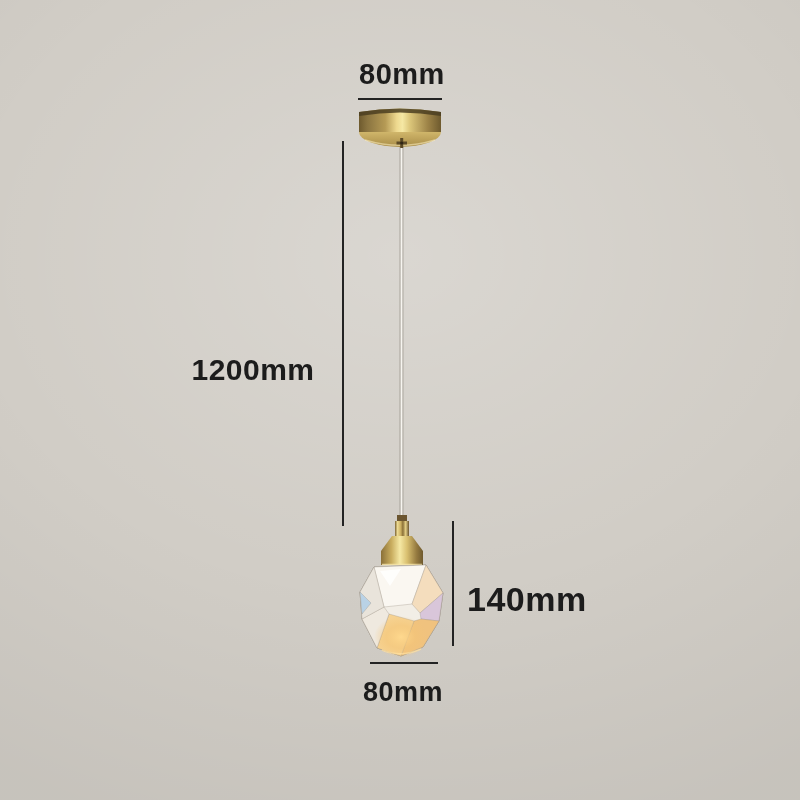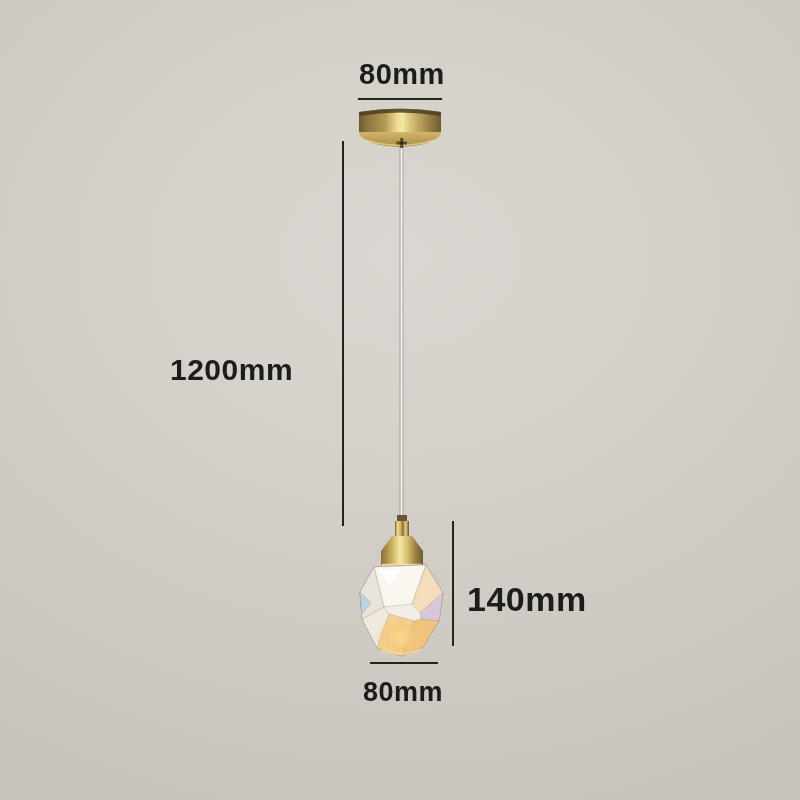--- a/index.html
+++ b/index.html
@@ -19,21 +19,21 @@
   }
   .dim-label {
     position: absolute;
     color: var(--dimension-text, #1c1c1c);
     font-weight: 700;
     line-height: 1;
     letter-spacing: 0.5px;
     white-space: nowrap;
   }
   .dim-label.top    { left: 340px; top: 60px;  width: 124px; text-align: center; font-size: 29px; }
-  .dim-label.cable  { left: 170px; top: 355px; width: 166px; text-align: left;  font-size: 30px; }
+  .dim-label.cable  { left: 170px; top: 355px; width: 166px; text-align: center;  font-size: 30px; }
   .dim-label.height { left: 467px; top: 582px; font-size: 34px; }
   .dim-label.bottom { left: 341px; top: 679px; width: 124px; text-align: center; font-size: 27px; }
   .dim-line {
     position: absolute;
     background: var(--dimension-line, #222222);
   }
   .top-line    { left: 358px; top: 98px;  width: 84px;  height: 2px; }
   .left-line   { left: 342px; top: 141px; width: 2px;   height: 385px; }
   .right-line  { left: 452px; top: 521px; width: 2px;   height: 125px; }
   .bottom-line { left: 370px; top: 662px; width: 68px;  height: 2px; }

